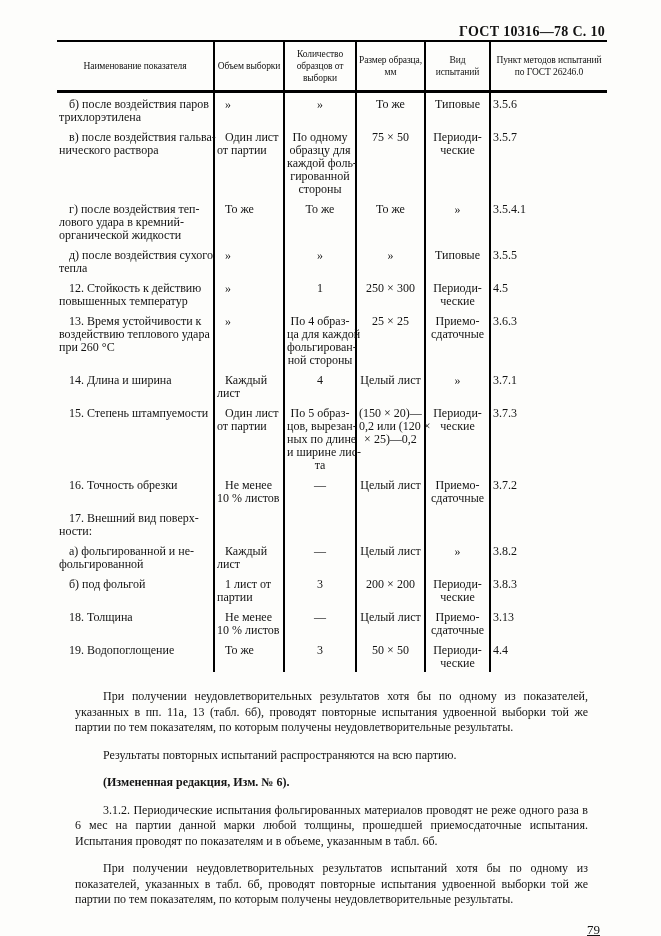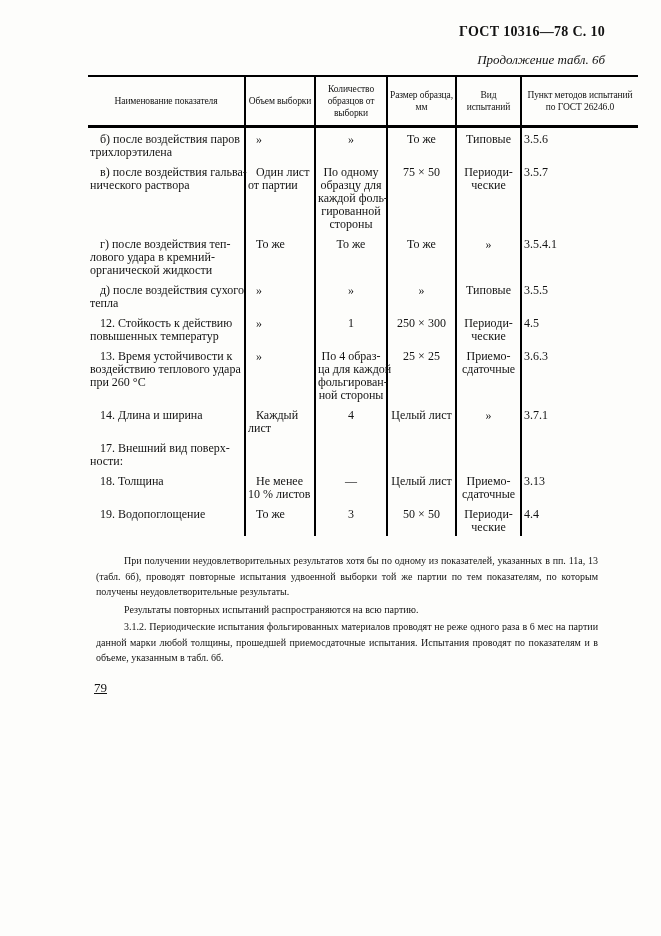--- a/index.html
+++ b/index.html
@@ -9,21 +9,20 @@
   }
   .page {
     position: relative;
     width: 661px;
     height: 936px;
     background: #fdfdfb;
     color: #131313;
     font-family: "Liberation Serif", "DejaVu Serif", serif;
     overflow: hidden;
     box-sizing: border-box;
-    padding-left: 31px;
   }
   .running-head {
     margin: 24px 56px 0 0;
     text-align: right;
     font-weight: bold;
     font-size: 14px;
     letter-spacing: 0.3px;
   }
   .table-caption {
     margin: 12px 56px 7px 0;
@@ -63,44 +62,43 @@
   td.c-name   { text-indent: 10px; text-align: left; padding-left: 3px; margin-top: 6px; }
   td.c-vol    { text-indent: 8px;  text-align: left; padding-left: 4px; }
   td.c-qty    { text-align: center; }
   td.c-size   { text-align: center; }
   td.c-type   { text-align: center; }
   td.c-clause { text-align: left; padding-left: 28px; margin-left: 30px; }
   .bodytext {
     margin: 17px 61px 0 63px;
   }
   .bodytext p {
-    margin: 2px;
-    font-size: 10px;
+    margin: 12px;
+    font-size: 12px;
     line-height: 15.5px;
     text-align: justify;
     text-indent: 28px;
   }
   .bodytext p.bold {
     font-weight: bold;
   }
   .page-number {
     margin: 14px 61px 0 63px;
-    text-align: left;
+    text-align: right;
     font-size: 13px;
     text-decoration: underline;
   }
 </style>
 </head>
 <body>
 
 <div class="page">
 
   <div class="running-head">ГОСТ 10316—78 С. 10</div>
 
-  <div class="table-caption">Продолжение табл. 6б</div>
 
   <table class="spec">
     <colgroup>
       <col style="width:157px">
       <col style="width:70px">
       <col style="width:72px">
       <col style="width:69px">
       <col style="width:65px">
       <col style="width:117px">
     </colgroup>
@@ -185,29 +183,75 @@
         <tr>
           <td class="c-name">14. Длина и ширина</td>
           <td class="c-vol">Каждый
 лист</td>
           <td class="c-qty">4</td>
           <td class="c-size">Целый лист</td>
           <td class="c-type">»</td>
           <td class="c-clause">3.7.1</td>
         </tr>
         <tr>
+          <td class="c-name">15. Степень штампуемости</td>
+          <td class="c-vol">Один лист
+от партии</td>
+          <td class="c-qty">По 5 образ-
+цов, вырезан-
+ных по длине
+и ширине лис-
+та</td>
+          <td class="c-size">(150 × 20)—
+0,2 или (120 ×
+× 25)—0,2</td>
+          <td class="c-type">Периоди-
+ческие</td>
+          <td class="c-clause">3.7.3</td>
+        </tr>
+        <tr>
+          <td class="c-name">16. Точность обрезки</td>
+          <td class="c-vol">Не менее
+10 % листов</td>
+          <td class="c-qty">—</td>
+          <td class="c-size">Целый лист</td>
+          <td class="c-type">Приемо-
+сдаточные</td>
+          <td class="c-clause">3.7.2</td>
+        </tr>
+        <tr>
           <td class="c-name">17. Внешний вид поверх-
 ности:</td>
           <td class="c-vol"></td>
           <td class="c-qty"></td>
           <td class="c-size"></td>
           <td class="c-type"></td>
           <td class="c-clause"></td>
         </tr>
         <tr>
+          <td class="c-name">а) фольгированной и не-
+фольгированной</td>
+          <td class="c-vol">Каждый
+лист</td>
+          <td class="c-qty">—</td>
+          <td class="c-size">Целый лист</td>
+          <td class="c-type">»</td>
+          <td class="c-clause">3.8.2</td>
+        </tr>
+        <tr>
+          <td class="c-name">б) под фольгой</td>
+          <td class="c-vol">1 лист от
+партии</td>
+          <td class="c-qty">3</td>
+          <td class="c-size">200 × 200</td>
+          <td class="c-type">Периоди-
+ческие</td>
+          <td class="c-clause">3.8.3</td>
+        </tr>
+        <tr>
           <td class="c-name">18. Толщина</td>
           <td class="c-vol">Не менее
 10 % листов</td>
           <td class="c-qty">—</td>
           <td class="c-size">Целый лист</td>
           <td class="c-type">Приемо-
 сдаточные</td>
           <td class="c-clause">3.13</td>
         </tr>
         <tr>
@@ -218,18 +262,20 @@
           <td class="c-type">Периоди-
 ческие</td>
           <td class="c-clause">4.4</td>
         </tr>
       </tbody>
   </table>
 
   <div class="bodytext">
     <p>При получении неудовлетворительных результатов хотя бы по одному из показателей, указанных в пп. 11а, 13 (табл. 6б), проводят повторные испытания удвоенной выборки той же партии по тем показателям, по которым получены неудовлетворительные результаты.</p>
     <p>Результаты повторных испытаний распространяются на всю партию.</p>
+    <p class="bold">(Измененная редакция, Изм. № 6).</p>
     <p>3.1.2. Периодические испытания фольгированных материалов проводят не реже одного раза в 6 мес на партии данной марки любой толщины, прошедшей приемосдаточные испытания. Испытания проводят по показателям и в объеме, указанным в табл. 6б.</p>
+    <p>При получении неудовлетворительных результатов испытаний хотя бы по одному из показателей, указанных в табл. 6б, проводят повторные испытания удвоенной выборки той же партии по тем показателям, по которым получены неудовлетворительные результаты.</p>
   </div>
 
   <div class="page-number">79</div>
 
 </div>
 
 </body></html>

